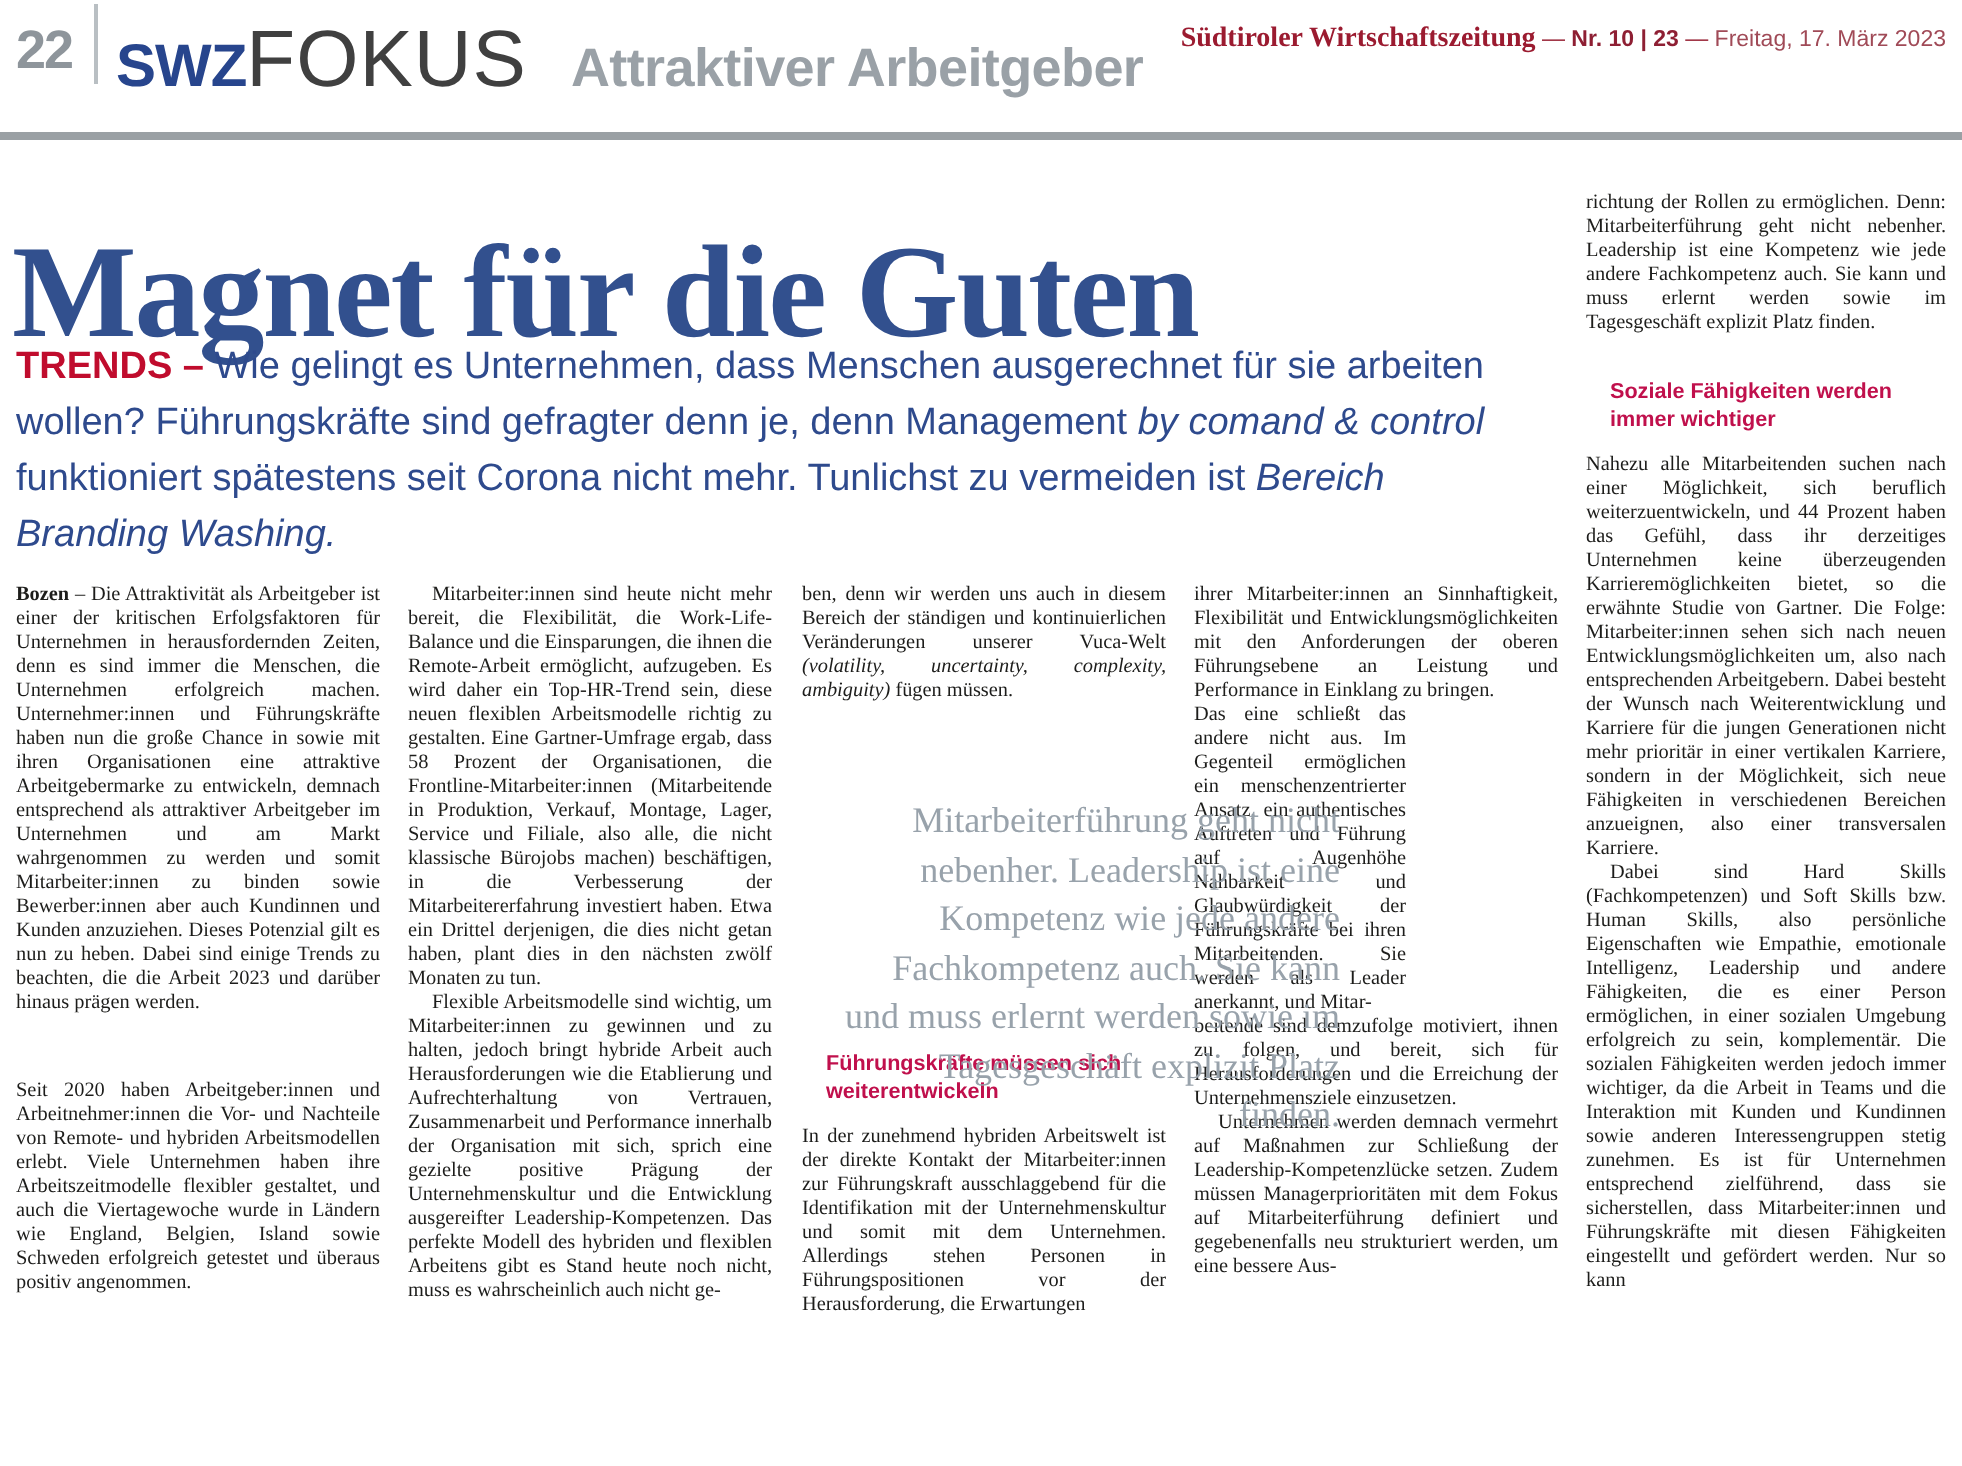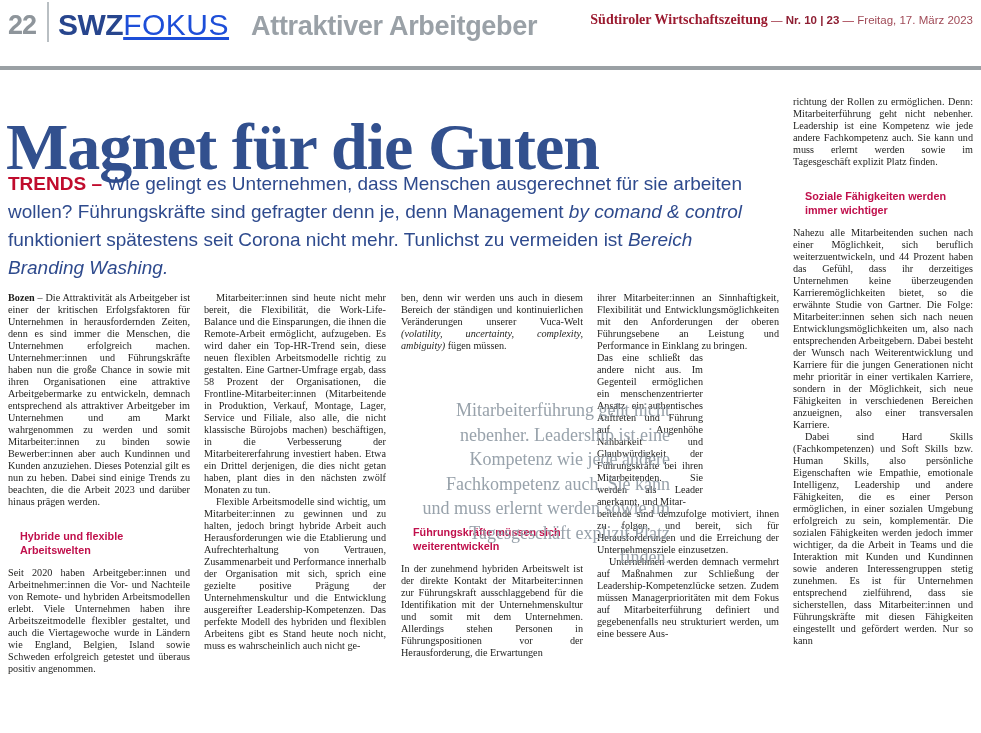--- a/index.html
+++ b/index.html
@@ -19,21 +19,21 @@
     font-weight:bold;font-size:27px;color:#8e959b;letter-spacing:-1px;
   }
   .mast-divider{position:absolute;left:47px;top:2px;width:2px;height:40px;background:#b9bfc3;}
   .brandline{position:absolute;left:58px;top:8px;white-space:nowrap;}
   .brand-swz{
     font-family:"Liberation Sans", sans-serif;
     font-weight:bold;font-size:30px;color:#27458d;letter-spacing:-0.5px;
   }
   .brand-fokus{
     font-family:"Liberation Sans", sans-serif;
-    font-weight:normal;font-size:30px;color:#1d4ed8;letter-spacing:0.5px;text-decoration:underline;
+    font-weight:normal;font-size:40px;color:#404040;letter-spacing:0.5px;
   }
   .section-title{
     font-family:"Liberation Sans", sans-serif;
     font-weight:bold;font-size:27px;color:#9aa1a7;margin-left:18px;letter-spacing:-0.3px;
   }
   .issue-line{
     position:absolute;right:8px;top:12px;
     font-family:"Liberation Sans", sans-serif;
     font-size:11.5px;color:#9c2b3d;white-space:nowrap;
   }
@@ -108,21 +108,20 @@
   <div class="top-rule"></div>
 
   <h1 class="headline">Magnet für die Guten</h1>
   <div class="lead">
     <span class="kicker">TRENDS – </span><span class="q">Wie gelingt es Unternehmen, dass Menschen ausgerechnet für sie arbeiten wollen?</span><span> Führungskräfte sind gefragter denn je, denn Management </span><span class="it">by comand &amp; control</span><span> funktioniert spätestens seit Corona nicht mehr. Tunlichst zu vermeiden ist </span><span class="it">Bereich Branding Washing.</span>
   </div>
 
   <div class="col col1">
     <p><span class="city">Bozen</span><span> – Die Attraktivität als Arbeitgeber ist einer der kritischen Erfolgsfaktoren für Unternehmen in herausfordernden Zeiten, denn es sind immer die Menschen, die Unternehmen erfolgreich machen. Unternehmer:innen und Führungskräfte haben nun die große Chance in sowie mit ihren Organisationen eine attraktive Arbeitgebermarke zu entwickeln, demnach entsprechend als attraktiver Arbeitgeber im Unternehmen und am Markt wahrgenommen zu werden und somit Mitarbeiter:innen zu binden sowie Bewerber:innen aber auch Kundinnen und Kunden anzuziehen. Dieses Potenzial gilt es nun zu heben. Dabei sind einige Trends zu beachten, die die Arbeit 2023 und darüber hinaus prägen werden.</span></p>
     <div class="spacer-c1"></div>
-    <h3 class="subhead">Hybride und flexible Arbeitswelten</h3>
     <div class="gap-after-head"></div>
     <p>Seit 2020 haben Arbeitgeber:innen und Arbeitnehmer:innen die Vor- und Nachteile von Remote- und hybriden Arbeitsmodellen erlebt. Viele Unternehmen haben ihre Arbeitszeitmodelle flexibler gestaltet, und auch die Viertagewoche wurde in Ländern wie England, Belgien, Island sowie Schweden erfolgreich getestet und überaus positiv angenommen.</p>
   </div>
 
   <div class="col col2">
     <p class="ind">Mitarbeiter:innen sind heute nicht mehr bereit, die Flexibilität, die Work-Life-Balance und die Einsparungen, die ihnen die Remote-Arbeit ermöglicht, aufzugeben. Es wird daher ein Top-HR-Trend sein, diese neuen flexiblen Arbeitsmodelle richtig zu gestalten. Eine Gartner-Umfrage ergab, dass 58 Prozent der Organisationen, die Frontline-Mitarbeiter:innen (Mitarbeitende in Produktion, Verkauf, Montage, Lager, Service und Filiale, also alle, die nicht klassische Bürojobs machen) beschäftigen, in die Verbesserung der Mitarbeitererfahrung investiert haben. Etwa ein Drittel derjenigen, die dies nicht getan haben, plant dies in den nächsten zwölf Monaten zu tun.</p>
     <p class="ind">Flexible Arbeitsmodelle sind wichtig, um Mitarbeiter:innen zu gewinnen und zu halten, jedoch bringt hybride Arbeit auch Herausforderungen wie die Etablierung und Aufrechterhaltung von Vertrauen, Zusammenarbeit und Performance innerhalb der Organisation mit sich, sprich eine gezielte positive Prägung der Unternehmenskultur und die Entwicklung ausgereifter Leadership-Kompetenzen. Das perfekte Modell des hybriden und flexiblen Arbeitens gibt es Stand heute noch nicht, muss es wahrscheinlich auch nicht ge-</p>
   </div>
 
   <div class="col col3">

